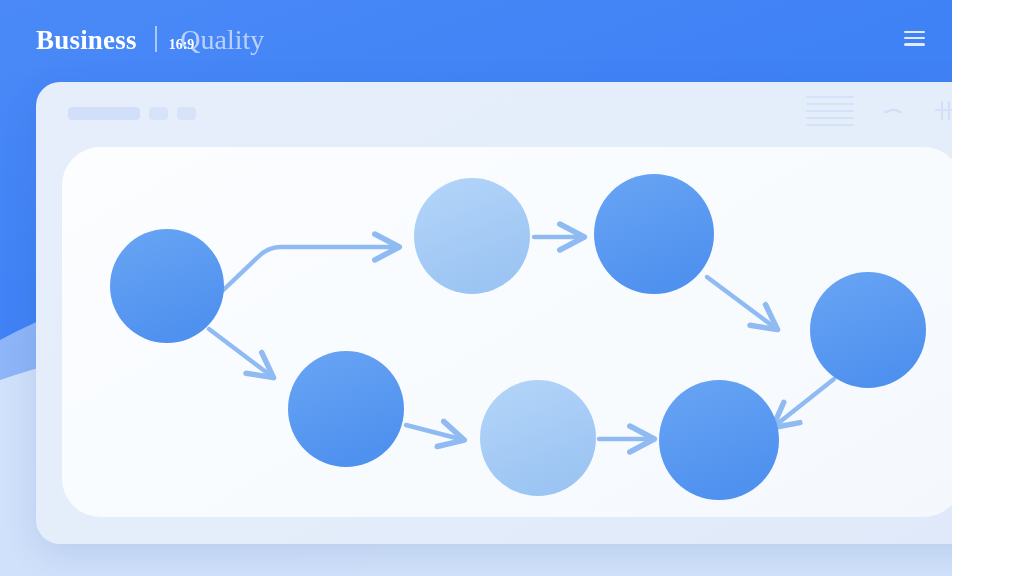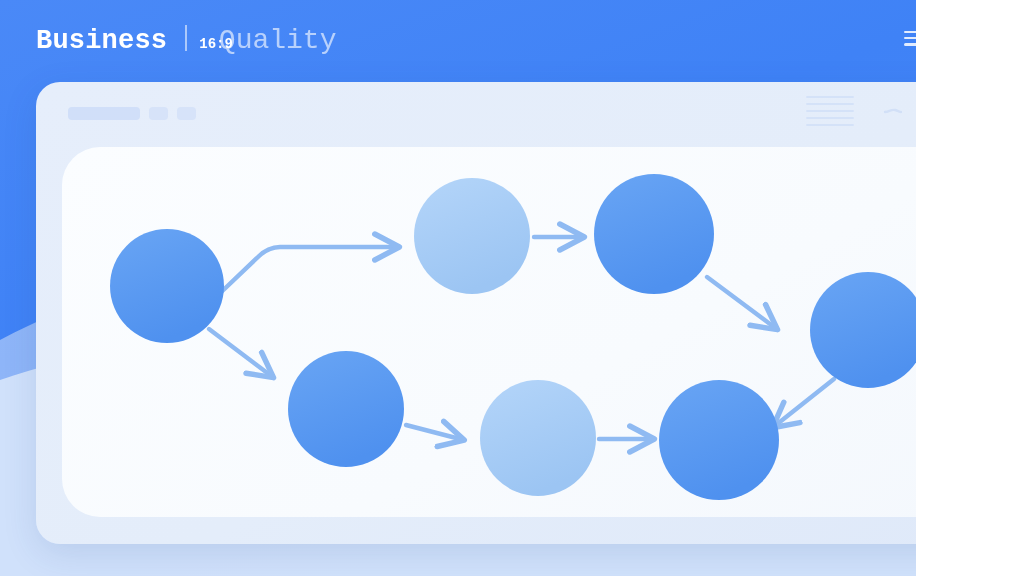--- a/index.html
+++ b/index.html
@@ -5,22 +5,23 @@
   html, body {
     margin: 0;
     padding: 0;
     background: #ffffff;
   }
   #screen {
     position: relative;
     width: 916px;
     height: 576px;
     overflow: hidden;
-    font-family: Liberation Mono, monospace;
+    font-family: Liberation Serif, serif;
     background: linear-gradient(160deg, #4a89f7 0%, #3f82f6 40%, #4a8af7 100%);
+    padding-left: 36px;
   }
 
   
   .bg-wave {
     position: absolute;
     left: 0;
     right: 0;
     pointer-events: none;
   }
   .wave-a {

